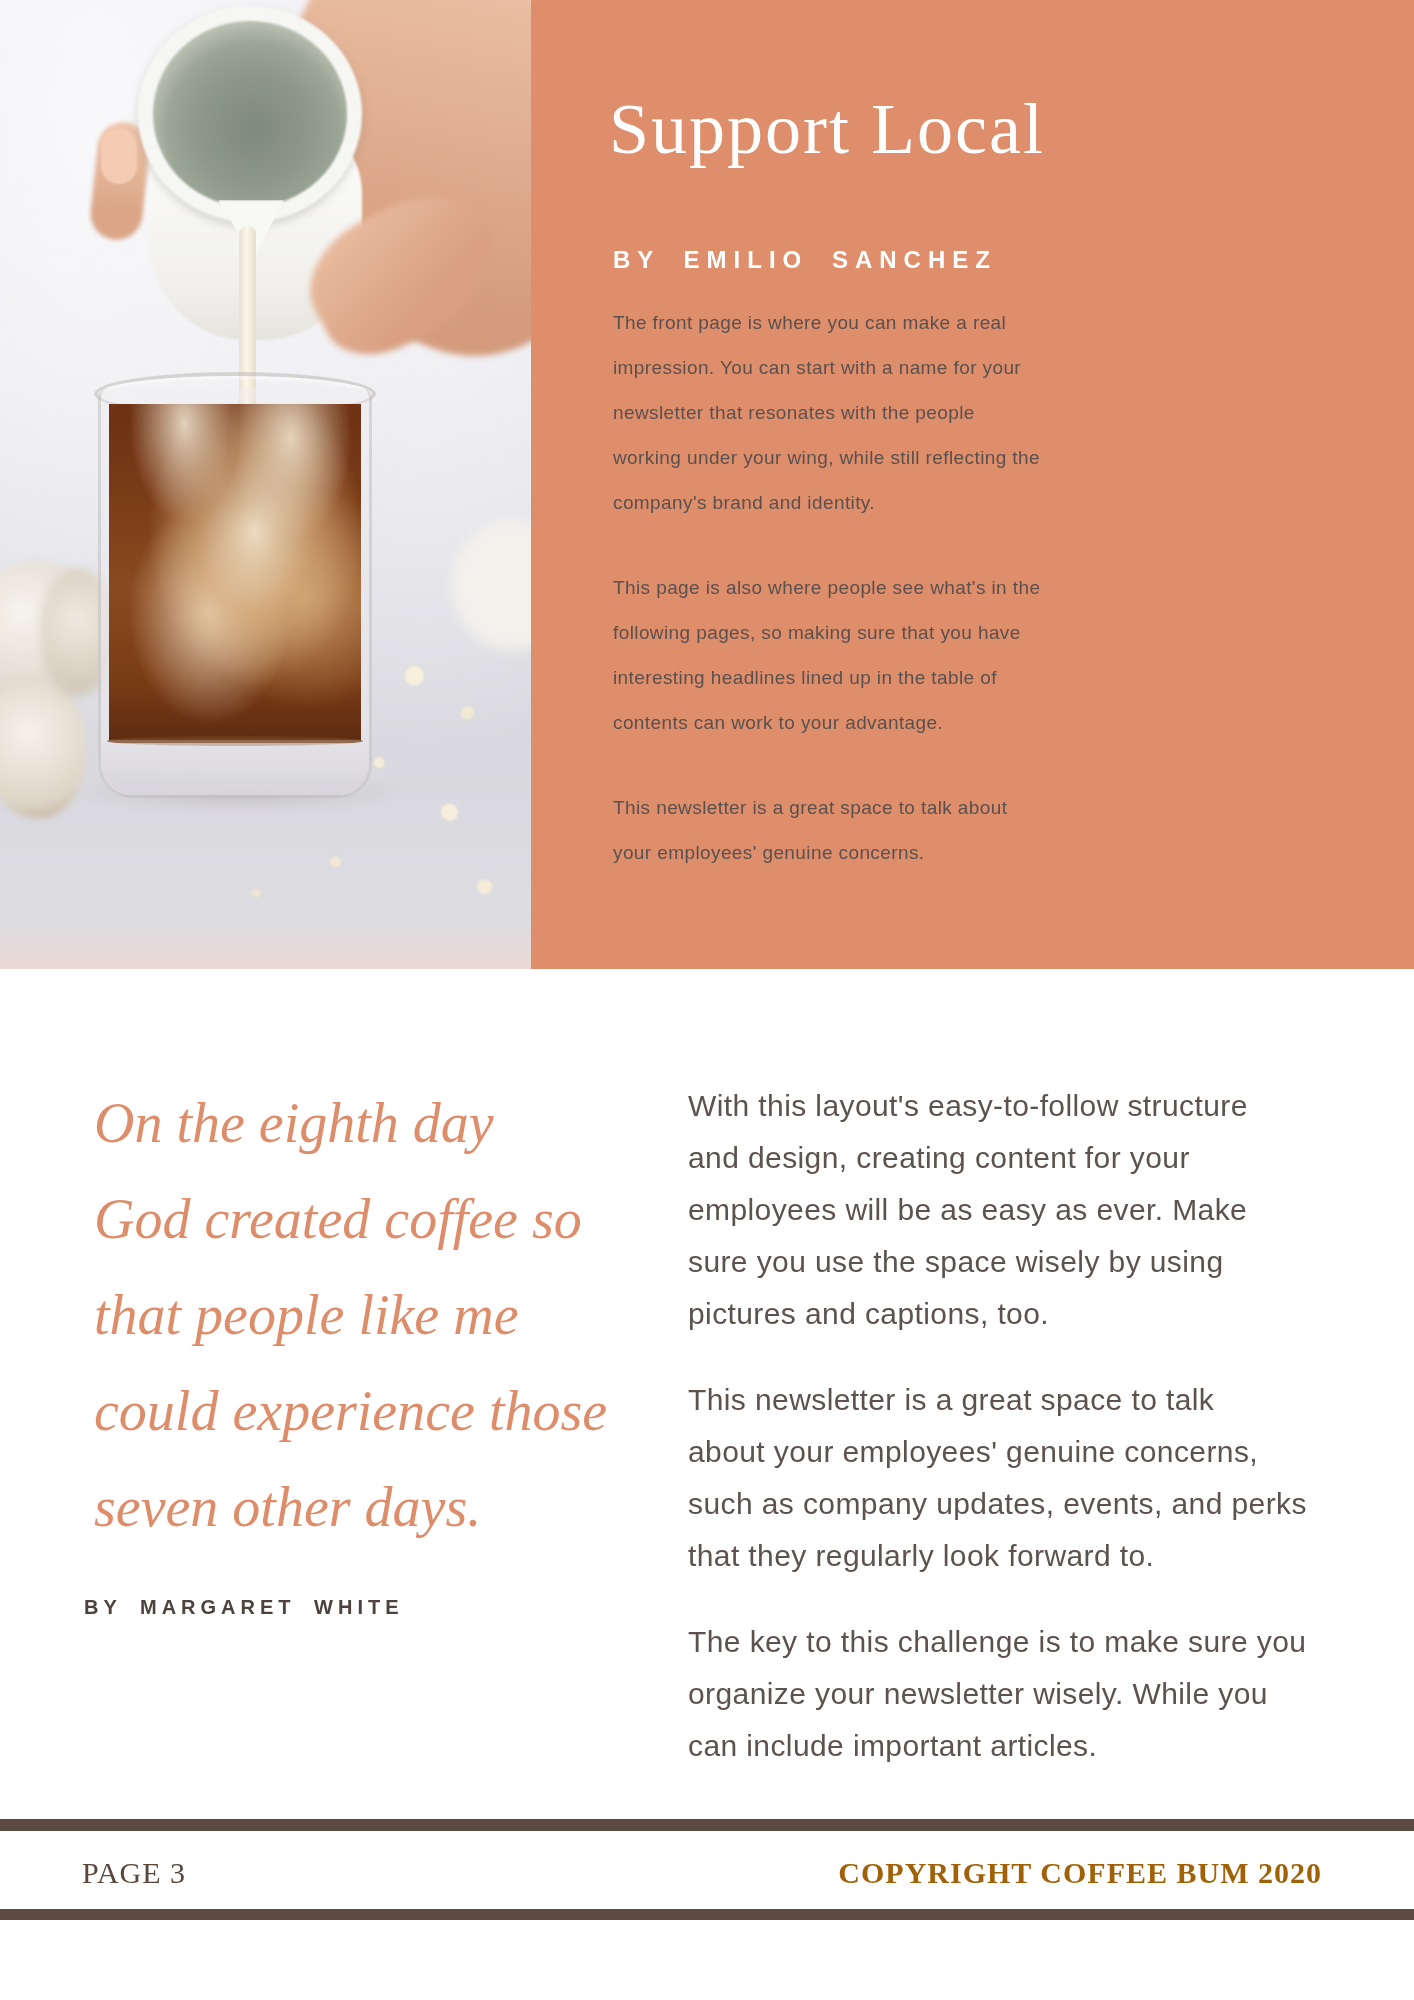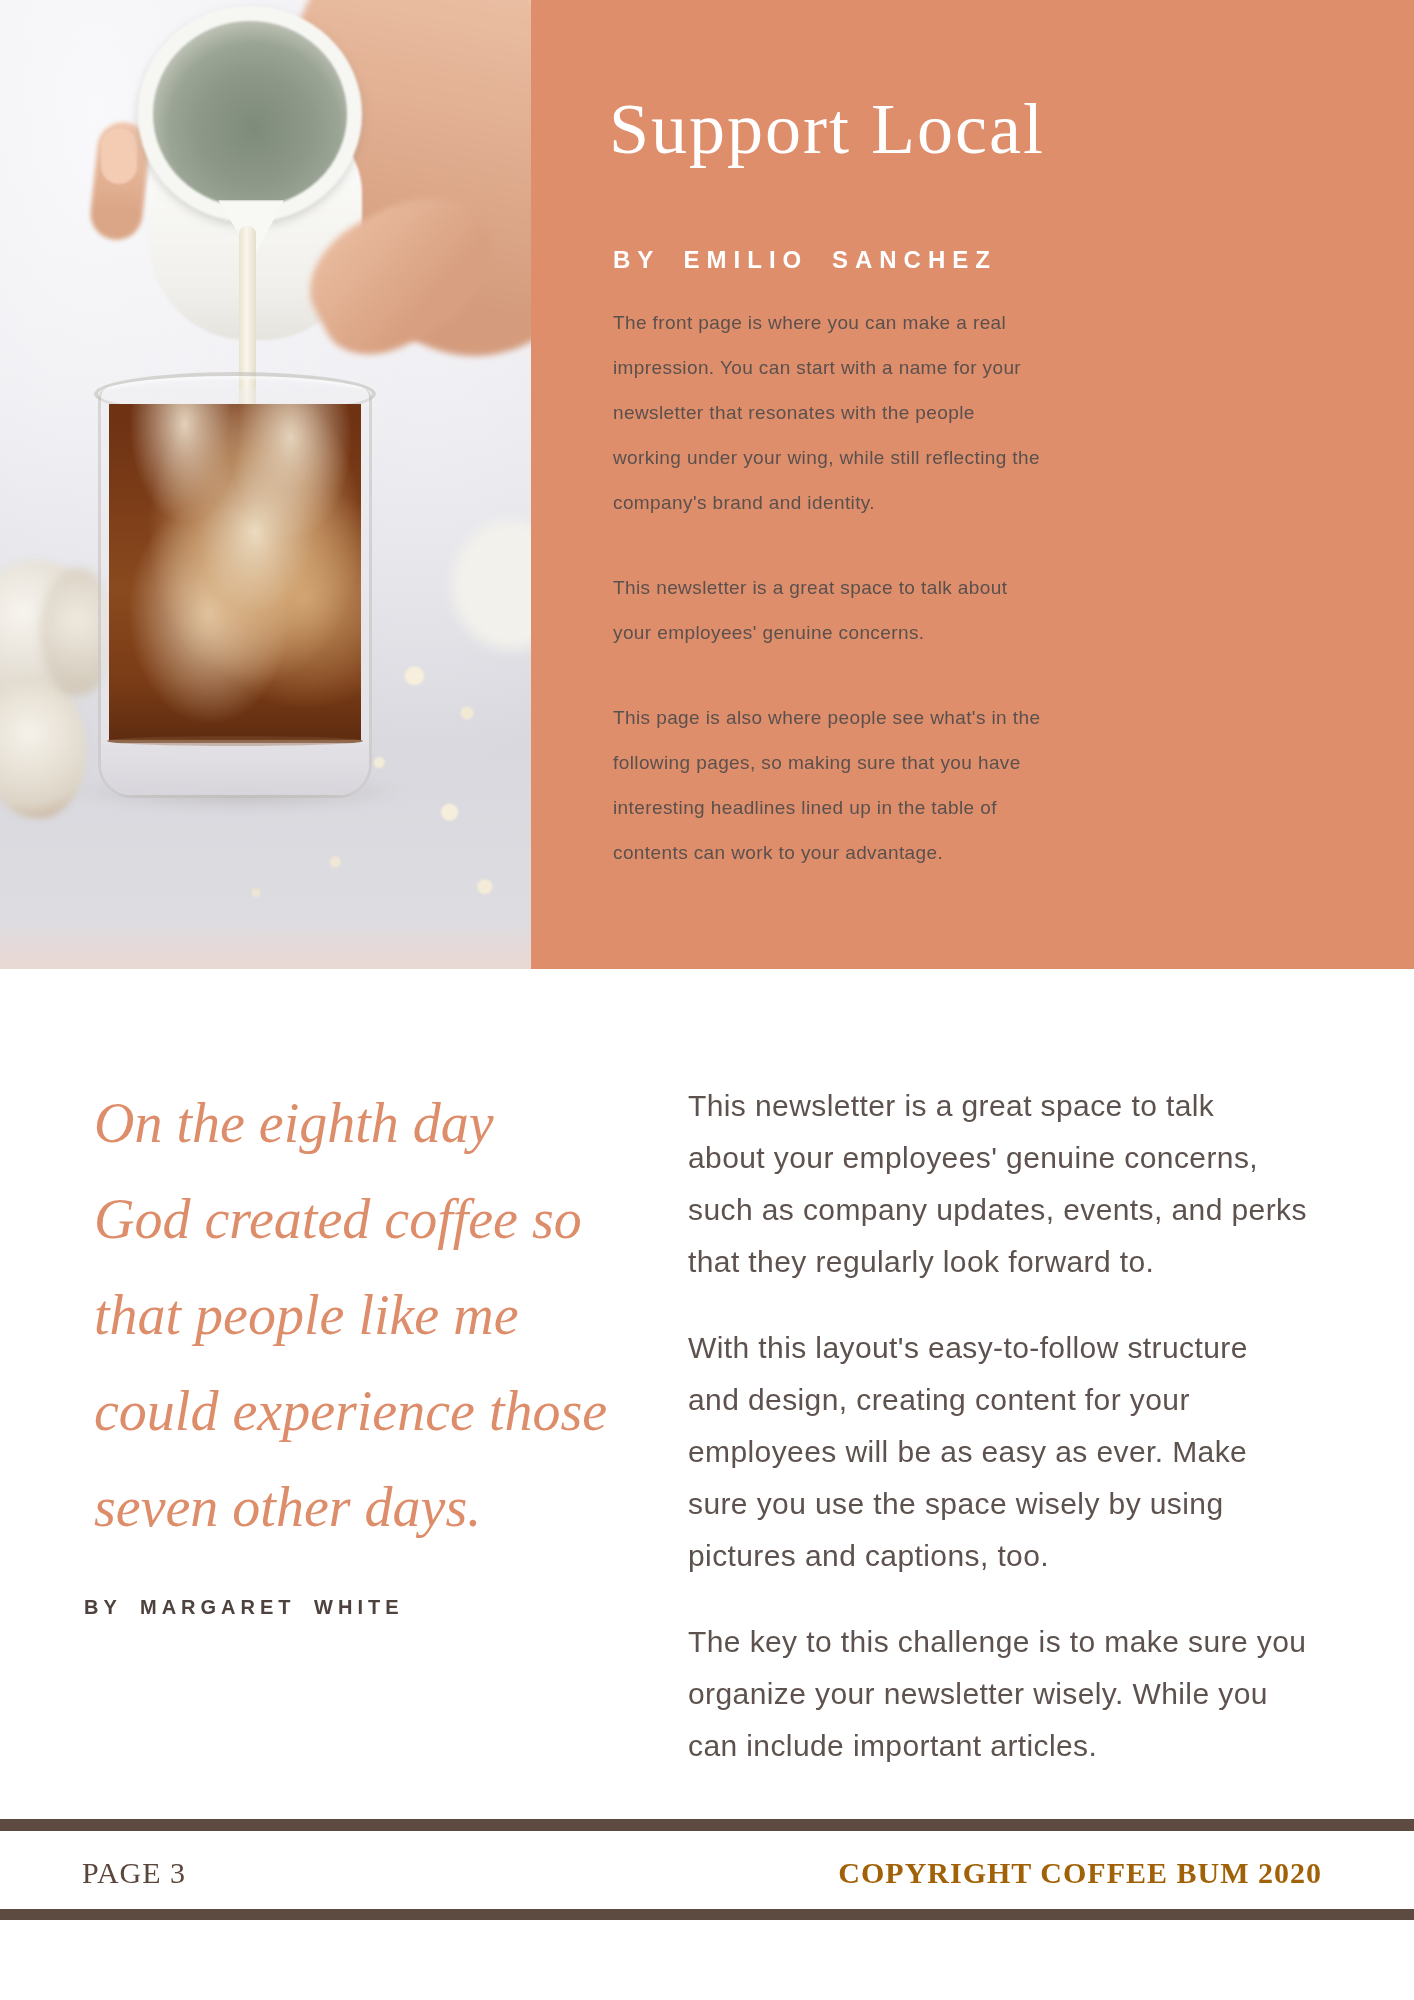--- a/index.html
+++ b/index.html
@@ -198,48 +198,48 @@
 
     <div class="hero" id="hero-block" style="background: rgb(223, 142, 107);">
       <h1 class="hero-title">Support Local</h1>
       <div class="hero-byline">BY EMILIO SANCHEZ</div>
       <div class="hero-text">
         <p>The front page is where you can make a real
 impression. You can start with a name for your
 newsletter that resonates with the people
 working under your wing, while still reflecting the
 company's brand and identity.</p>
-        <p>This newsletter is a great space to talk about
-your employees' genuine concerns.</p>
         <p>This page is also where people see what's in the
 following pages, so making sure that you have
 interesting headlines lined up in the table of
 contents can work to your advantage.</p>
+        <p>This newsletter is a great space to talk about
+your employees' genuine concerns.</p>
       </div>
     </div>
 
   </section>
 
   <section>
     <div class="quote-block" id="quote-block" style="color: rgb(222, 141, 107);">On the eighth day
 God created coffee so
 that people like me
 could experience those
 seven other days.</div>
     <div class="quote-attribution">BY MARGARET WHITE</div>
     <div class="article">
-      <p>This newsletter is a great space to talk
-about your employees' genuine concerns,
-such as company updates, events, and perks
-that they regularly look forward to.</p>
       <p>With this layout's easy-to-follow structure
 and design, creating content for your
 employees will be as easy as ever. Make
 sure you use the space wisely by using
 pictures and captions, too.</p>
+      <p>This newsletter is a great space to talk
+about your employees' genuine concerns,
+such as company updates, events, and perks
+that they regularly look forward to.</p>
       <p>The key to this challenge is to make sure you
 organize your newsletter wisely. While you
 can include important articles.</p>
     </div>
   </section>
 
   <footer>
     <div class="footer-bar-top" id="bar-top" style="background: rgb(93, 75, 65);"></div>
     <div class="footer-page">PAGE 3</div>
     <div class="footer-copyright">COPYRIGHT COFFEE BUM 2020</div>

